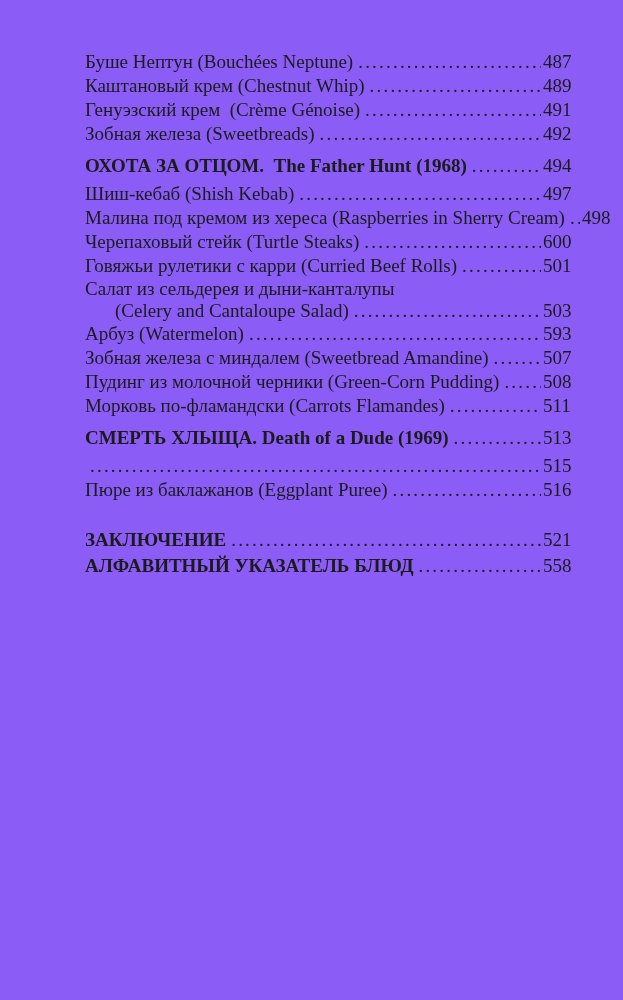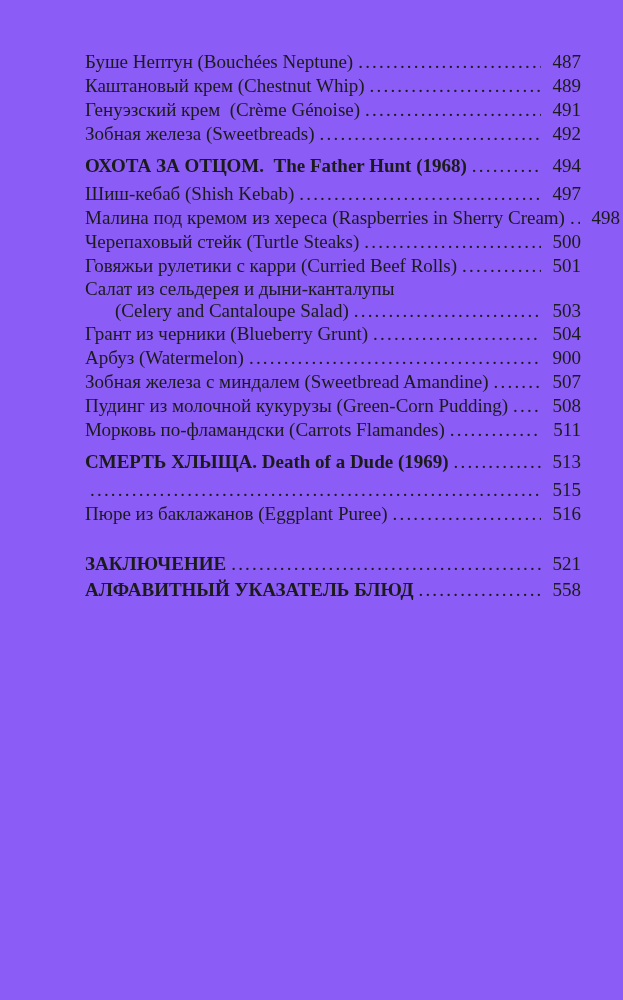--- a/index.html
+++ b/index.html
@@ -55,21 +55,20 @@
     font-weight: 400;
   }
   .leader::after {
     content: "..........................................................................................................................";
     letter-spacing: 2.2px;
     color: #1d1d1d;
   }
   .num {
     flex: 0 0 auto;
     min-width: 38px;
-    text-align: right;
     font-weight: 400;
   }
   .entry.bold .num { font-weight: 400; }
 </style>
 </head>
 <body>
 
 <div class="page">
   <div class="toc">
       <div class="toc-section">
@@ -121,62 +120,55 @@
           <div class="line">
             <span class="title">Малина под кремом из хереса (Raspberries in Sherry Cream)</span>
             <span class="leader"></span>
             <span class="num">498</span>
           </div>
         </div>
         <div class="entry">
           <div class="line">
             <span class="title">Черепаховый стейк (Turtle Steaks)</span>
             <span class="leader"></span>
-            <span class="num">500</span>
+            <span class="num">600</span>
           </div>
         </div>
         <div class="entry">
           <div class="line">
             <span class="title">Говяжьи рулетики с карри (Curried Beef Rolls)</span>
             <span class="leader"></span>
             <span class="num">501</span>
           </div>
         </div>
         <div class="entry">
           <div class="wrap-first">Салат из сельдерея и дыни-канталупы</div>
           <div class="line indent">
             <span class="title">(Celery and Cantaloupe Salad)</span>
             <span class="leader"></span>
             <span class="num">503</span>
           </div>
         </div>
         <div class="entry">
           <div class="line">
-            <span class="title">Грант из черники (Blueberry Grunt)</span>
-            <span class="leader"></span>
-            <span class="num">504</span>
-          </div>
-        </div>
-        <div class="entry">
-          <div class="line">
             <span class="title">Арбуз (Watermelon)</span>
             <span class="leader"></span>
-            <span class="num">900</span>
+            <span class="num">593</span>
           </div>
         </div>
         <div class="entry">
           <div class="line">
             <span class="title">Зобная железа с миндалем (Sweetbread Amandine)</span>
             <span class="leader"></span>
             <span class="num">507</span>
           </div>
         </div>
         <div class="entry">
           <div class="line">
-            <span class="title">Пудинг из молочной кукурузы (Green-Corn Pudding)</span>
+            <span class="title">Пудинг из молочной черники (Green-Corn Pudding)</span>
             <span class="leader"></span>
             <span class="num">508</span>
           </div>
         </div>
         <div class="entry">
           <div class="line">
             <span class="title">Морковь по-фламандски (Carrots Flamandes)</span>
             <span class="leader"></span>
             <span class="num">511</span>
           </div>

